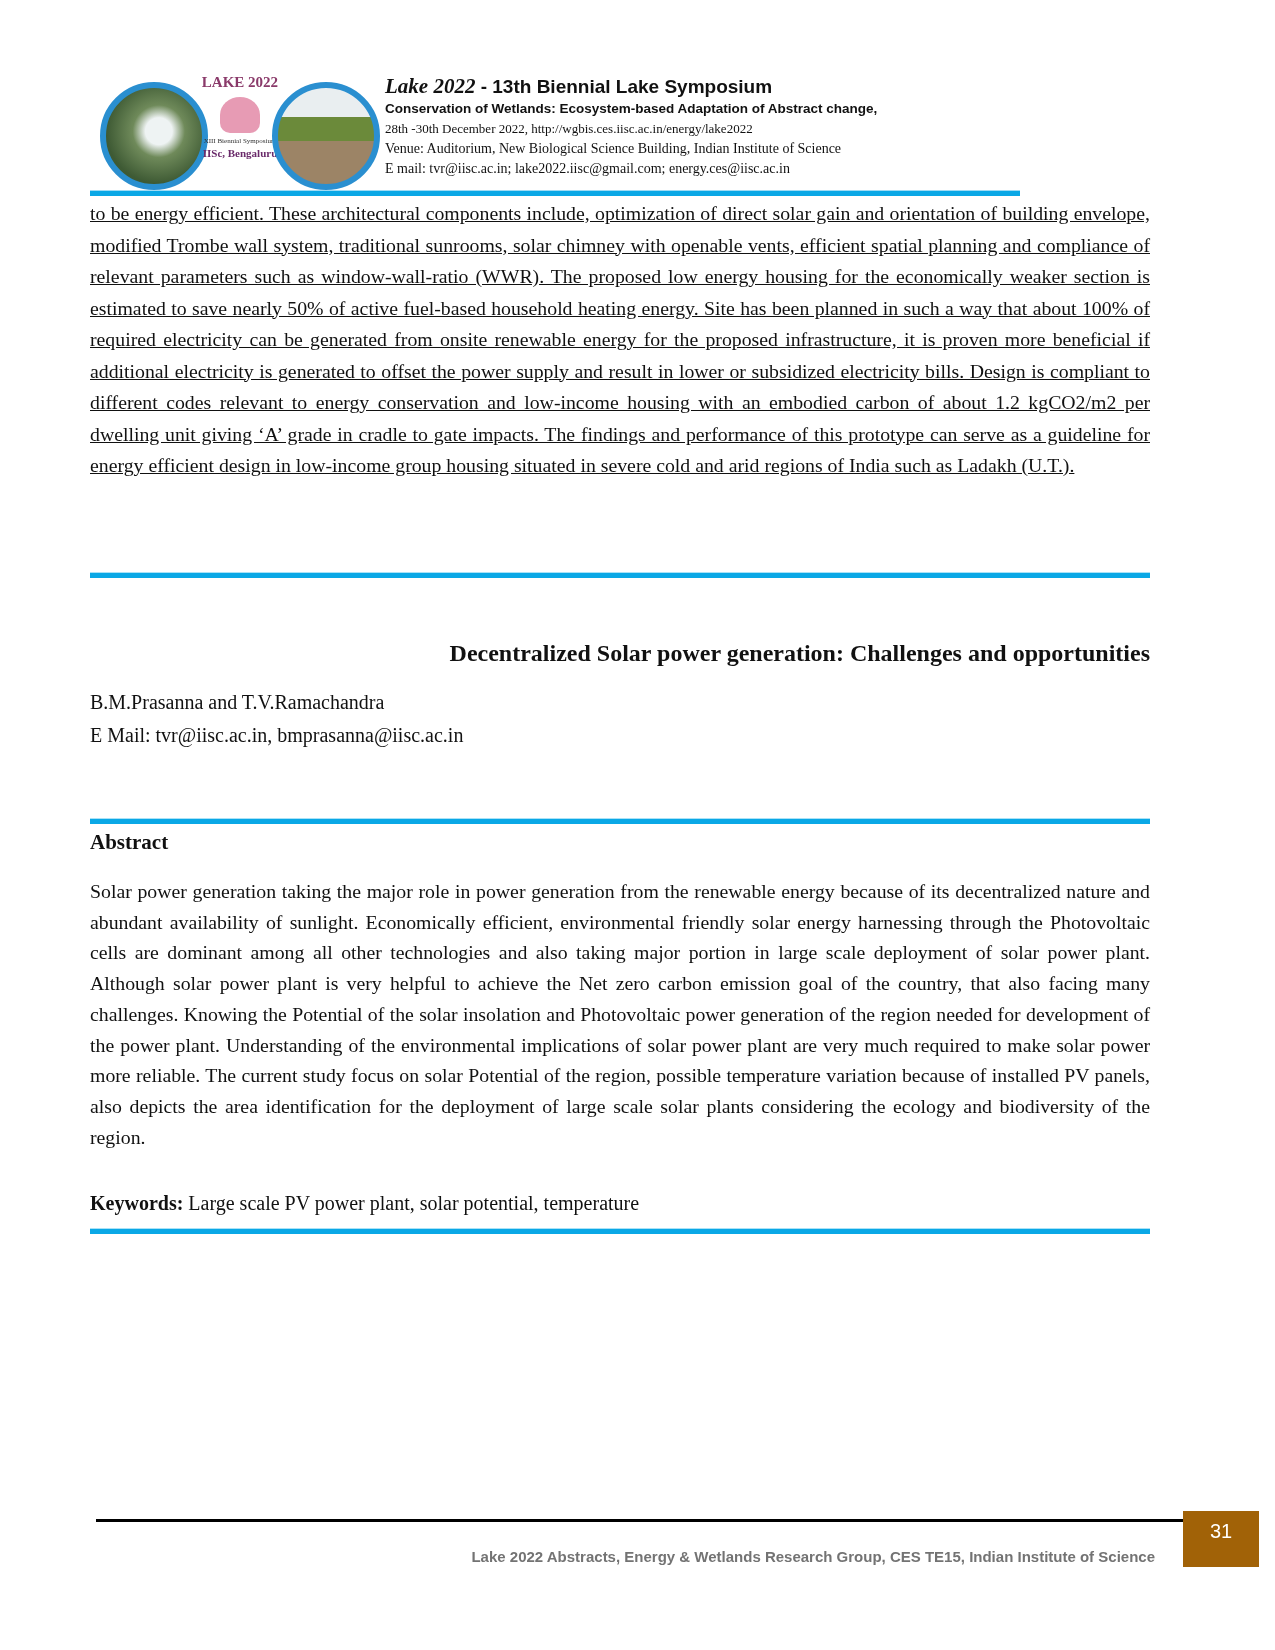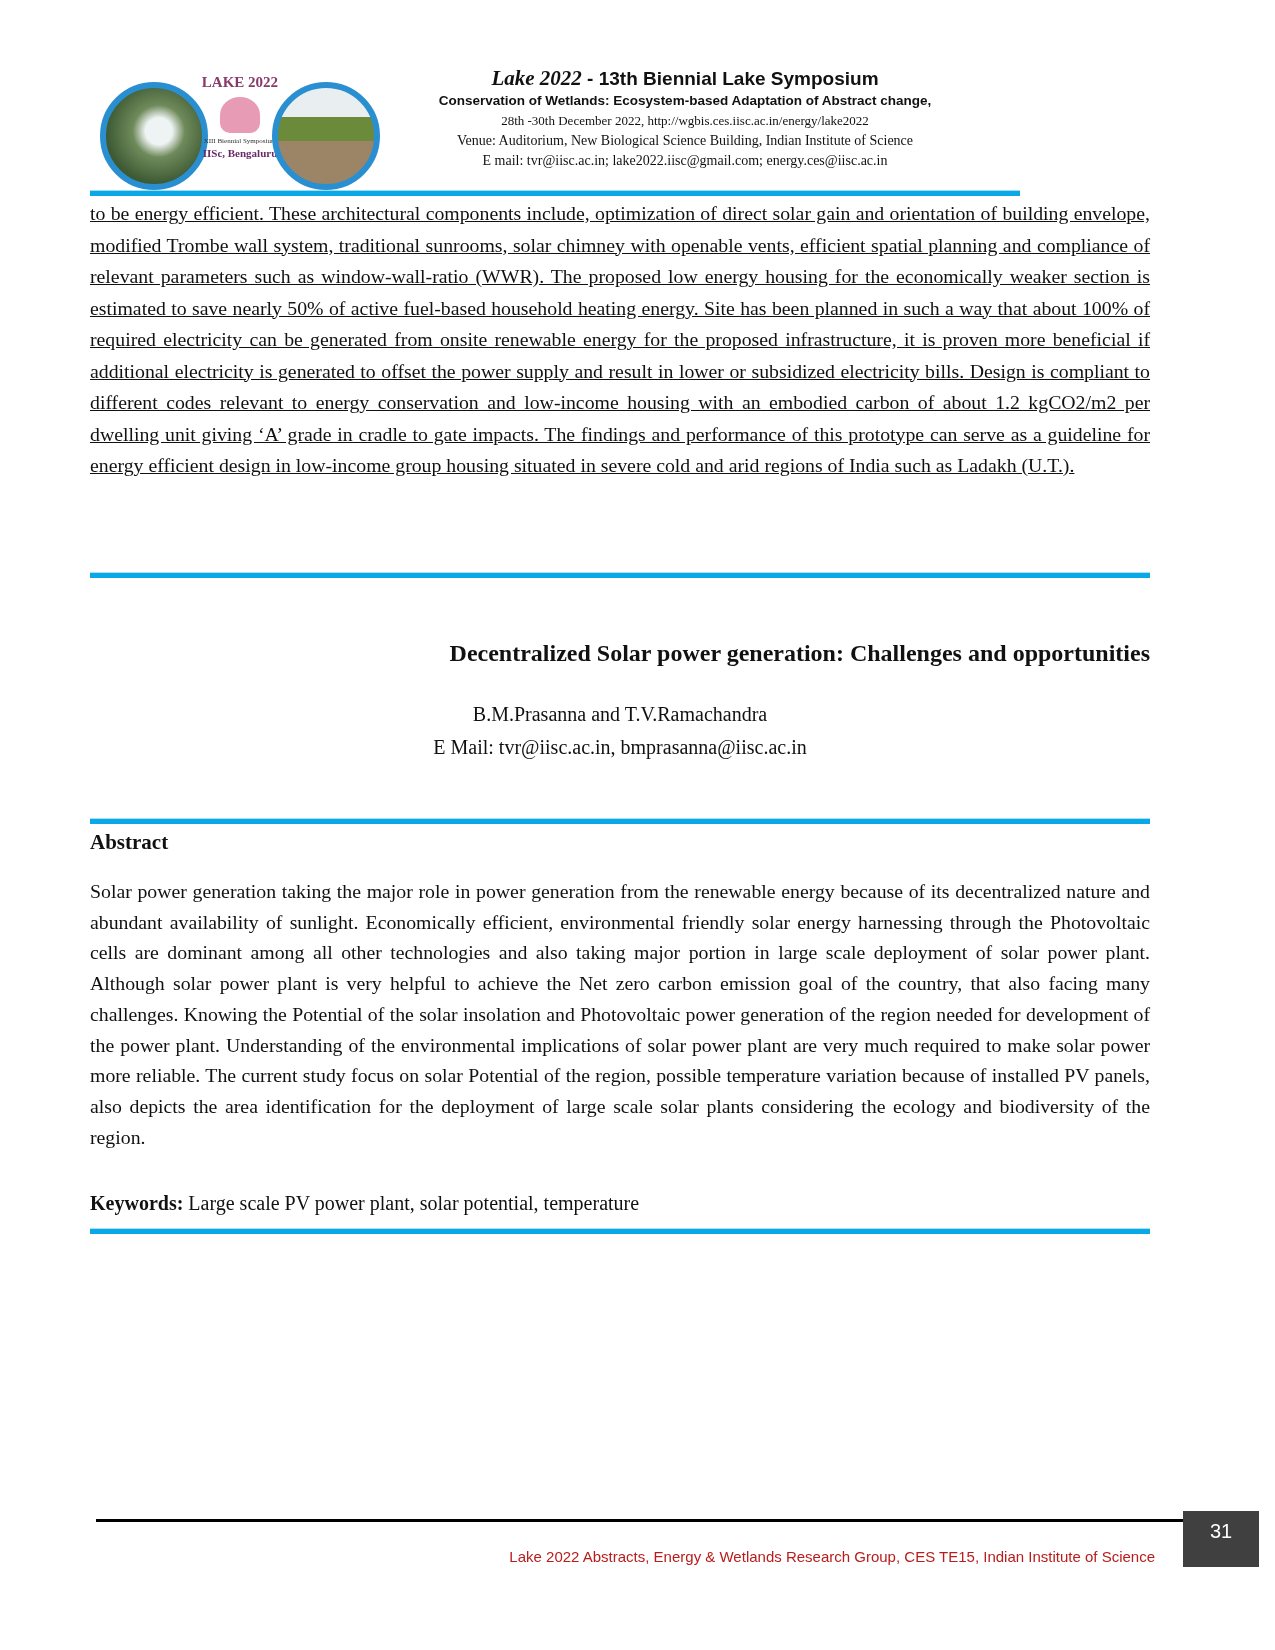--- a/index.html
+++ b/index.html
@@ -12,51 +12,51 @@
     .logo .circle { position: absolute; width: 108px; height: 108px; border-radius: 50%;
                     border: 6px solid #2a8fd0; box-sizing: border-box; top: 12px; }
     .logo .c-left { left: 0; background: radial-gradient(circle at 55% 45%, #eef3f3 0 18%, #6f8a5a 35%, #3e5a34 70%); }
     .logo .c-right { right: 0; background: linear-gradient(#e9eef0 0 30%, #6b8a3a 30% 55%, #9c8466 55%); }
     .logo .mid { position: absolute; left: 100px; top: 0; width: 80px; height: 122px; text-align: center; }
     .logo .mid .ttl { font-family: "Liberation Serif", serif; color: #8a3a6a; font-weight: bold; font-size: 15px; margin-top: 4px; }
     .logo .mid .fl { width: 40px; height: 36px; margin: 6px auto 0; border-radius: 50% 50% 10px 10px; background: #e79bb4; }
     .logo .mid .sm { font-size: 7px; color: #333; line-height: 8px; margin-top: 4px; }
     .logo .mid .iisc { font-size: 11px; color: #6a2a6a; font-weight: bold; margin-top: 2px; }
 
-    .hdr-text { position: absolute; left: 295px; top: 4px; width: 600px; text-align: center; }
+    .hdr-text { position: absolute; left: 295px; top: 12px; width: 600px; }
     .hdr-title { font-family: "Liberation Sans", sans-serif; font-size: 19px; font-weight: bold; line-height: 24px; }
     .hdr-title .lake { font-family: "Liberation Serif", serif; font-style: italic; font-weight: bold; font-size: 21px; }
     .hdr-sub { font-family: "Liberation Sans", sans-serif; font-size: 13.5px; font-weight: bold; line-height: 20px; }
     .hdr-line { font-size: 14px; line-height: 20px; }
     .hdr-line.small { font-size: 13px; }
     .hdr-rule { position: absolute; left: 0; top: 128px; width: 930px; height: 5px; background: #0aa8e6;
                 border-top: 1px solid #9fdcf5; }
 
     
     .para { position: absolute; left: 90px; width: 1060px; font-size: 19.8px; line-height: 31.5px; text-align: justify; }
     .p1 { top: 198px; text-decoration: underline; }
     .rule { position: absolute; left: 90px; width: 1060px; height: 5px; background: #0aa8e6; border-top: 1px solid #a9e2f7; }
     .r1 { top: 572px; }
     .r2 { top: 818px; }
     .r3 { top: 1228px; }
 
     .title { position: absolute; left: 90px; top: 640px; width: 1060px; text-align: right;
              font-size: 24px; font-weight: bold; }
-    .authors { position: absolute; left: 90px; top: 686px; width: 1060px; text-align: center;
-               font-size: 20px; line-height: 32.5px; margin-top: 12px; }
+    .authors { position: absolute; left: 90px; top: 686px; width: 1060px; 
+               font-size: 20px; line-height: 32.5px; }
     .abs-head { position: absolute; left: 90px; top: 830px; font-size: 21px; font-weight: bold; }
     .p2 { top: 876px; line-height: 30.7px; }
     .keywords { position: absolute; left: 90px; top: 1192px; font-size: 20px; }
     .keywords b { font-weight: bold; }
 
     
     .foot-rule { position: absolute; left: 96px; top: 1519px; width: 1087px; height: 3px; background: #000; }
     .foot-text { position: absolute; right: 120px; top: 1548px; font-family: "Liberation Sans", sans-serif;
-                 font-weight: normal; font-size: 15px; color: #b91c1c; }
-    .page-box { position: absolute; left: 1183px; top: 1511px; width: 76px; height: 56px; background: #404040;
+                 font-weight: bold; font-size: 15px; color: #737373; }
+    .page-box { position: absolute; left: 1183px; top: 1511px; width: 76px; height: 56px; background: #a16207;
                 color: #fff; font-family: "Liberation Sans", sans-serif; font-size: 20px; text-align: center; line-height: 40px; }
   </style>
 </head>
 <body>
 
 <div class="header">
   <div class="logo">
     <div class="circle c-left"></div>
     <div class="mid">
       <div class="ttl">LAKE 2022</div>

